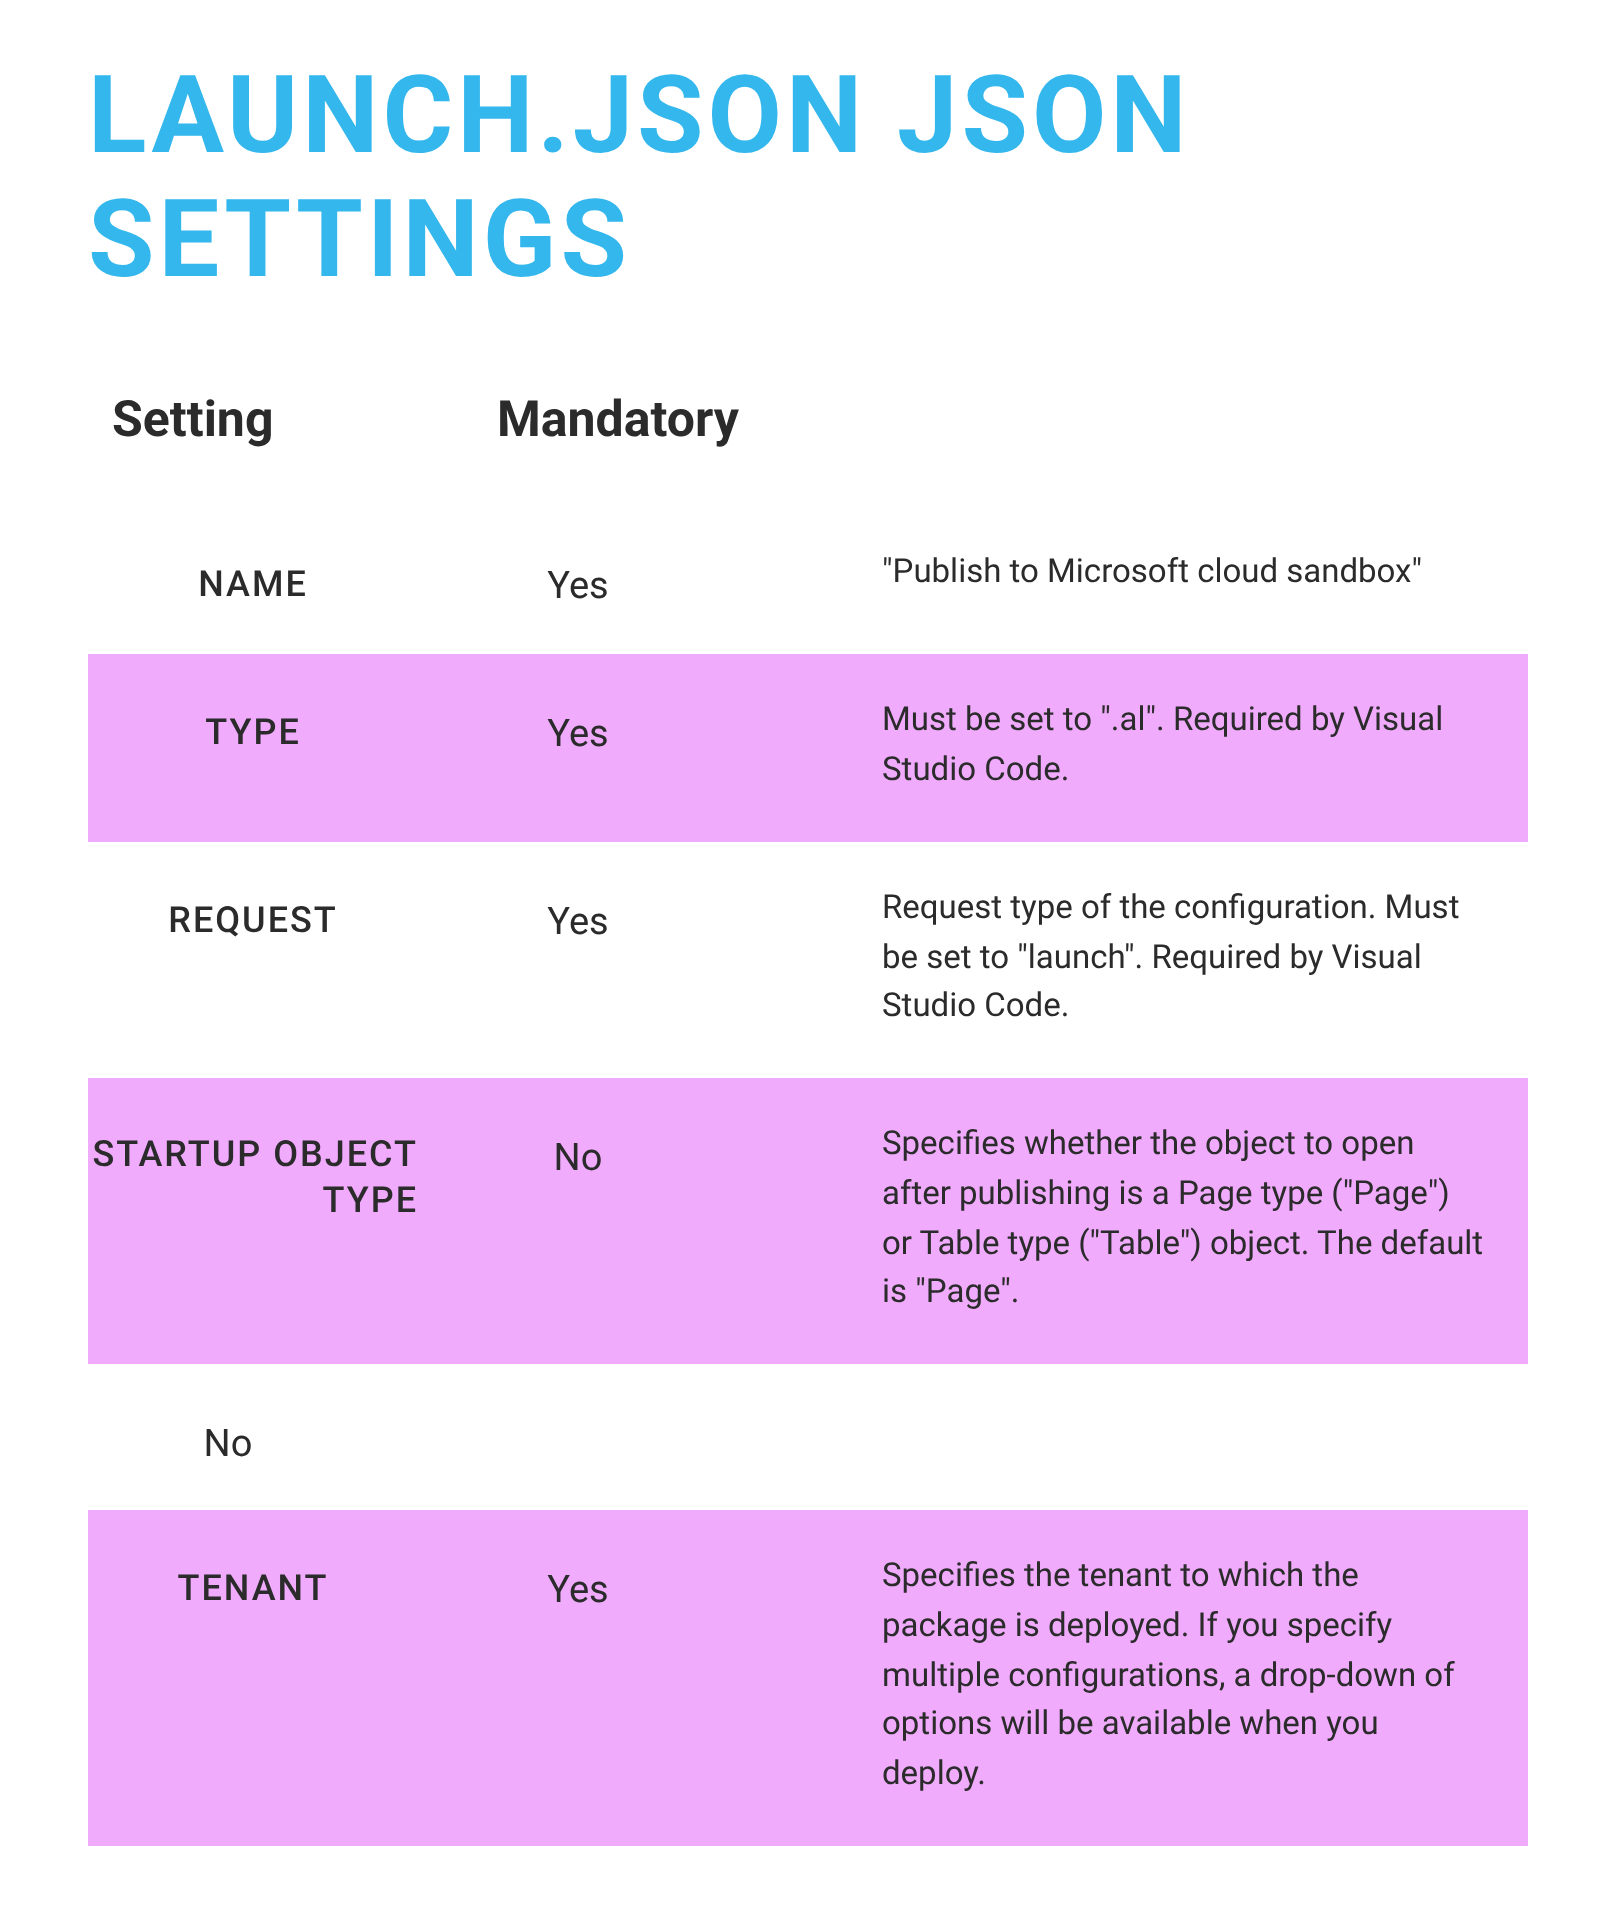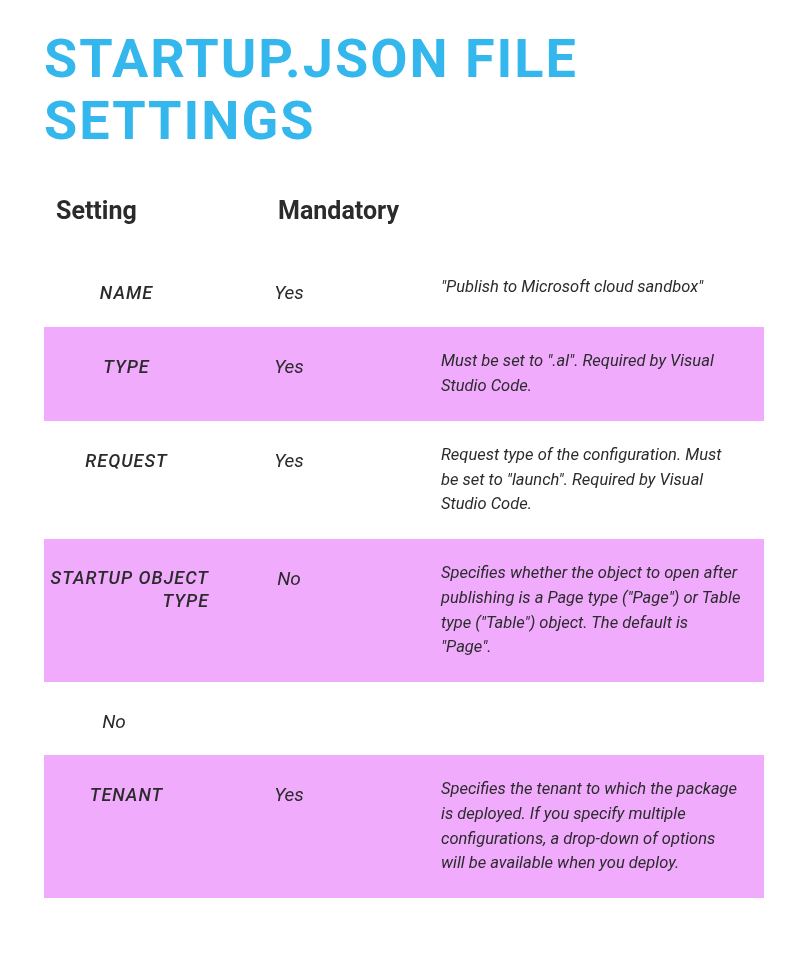--- a/index.html
+++ b/index.html
@@ -24,27 +24,26 @@
     display: flex;
     padding: 8px 0 28px 0;
     margin-top: 28px;
   }
   .th {
     font-size: 25px;
     font-weight: 700;
     color: #2b2b2b;
   }
   .col-setting { width: 175px; text-align: left; padding-left: 12px;}
-  .col-mandatory { width: 180px; text-align: right; }
+  .col-mandatory { width: 180px; text-align: center; }
   .col-value { flex: 1; text-align: left; padding-left: 58px;}
   .row {
     display: flex;
     align-items: flex-start;
     padding: 22px 0;
-    font-style: italic;
   }
   .row.alt {
     background: #f0abfc;
   }
   .cell-setting {
     width: 175px;
     text-align: center;
     font-size: 18px;
     font-weight: 500;
     letter-spacing: 1px;
@@ -74,21 +73,21 @@
   .stack-narrow {
     display: inline-block;
     line-height: 1.25;
     text-align: right;
   }
 </style>
 </head>
 <body>
 
 <div class="page">
-  <h1 class="title">STARTUP.JSON FILE SETTINGS</h1>
+  <h1 class="title">LAUNCH.JSON JSON SETTINGS</h1>
 
   <div class="table-header">
     <div class="th col-setting">Setting</div>
     <div class="th col-mandatory">Mandatory</div>
   </div>
 
   <div class="row">
     <div class="cell-setting">NAME</div>
     <div class="cell-mandatory">Yes</div>
     <div class="cell-value">"Publish to Microsoft cloud sandbox"</div>

